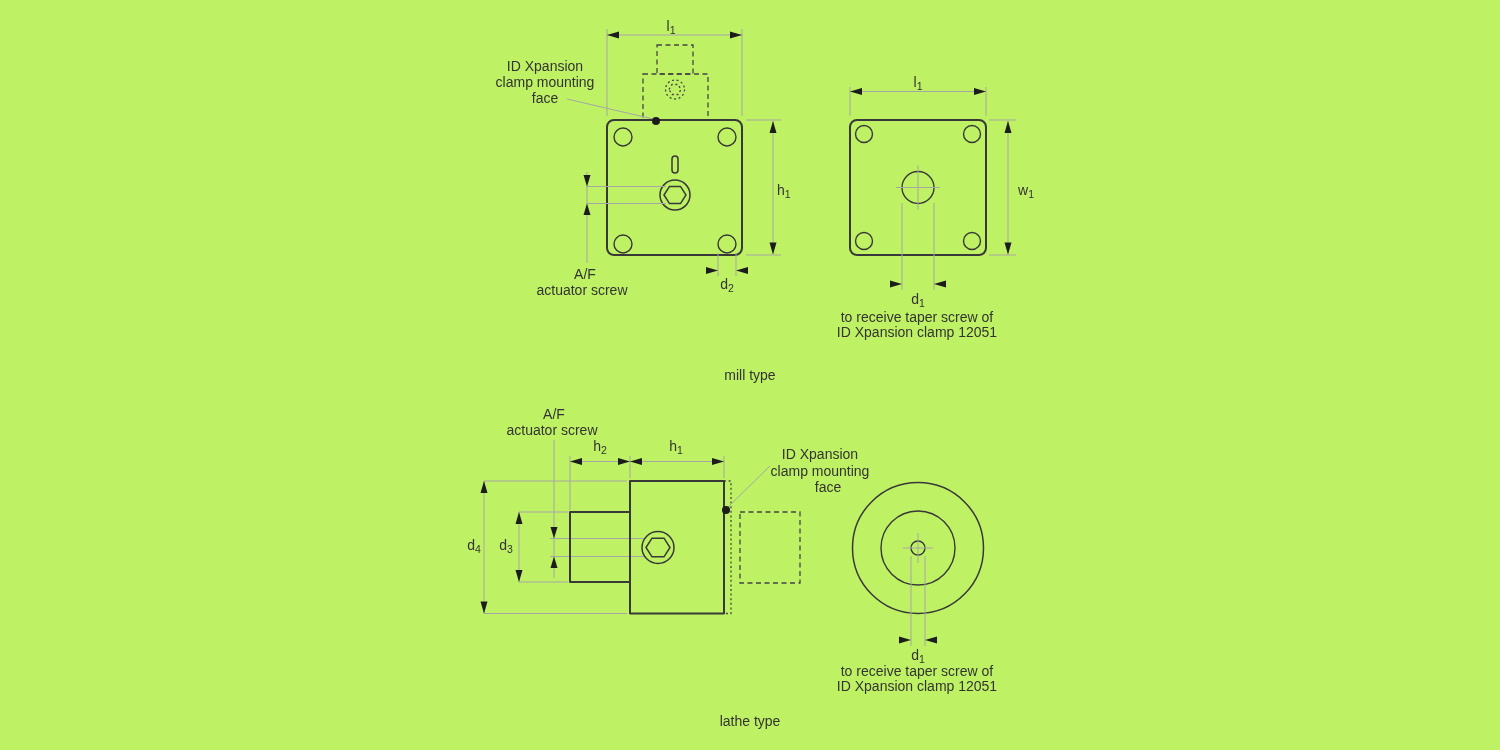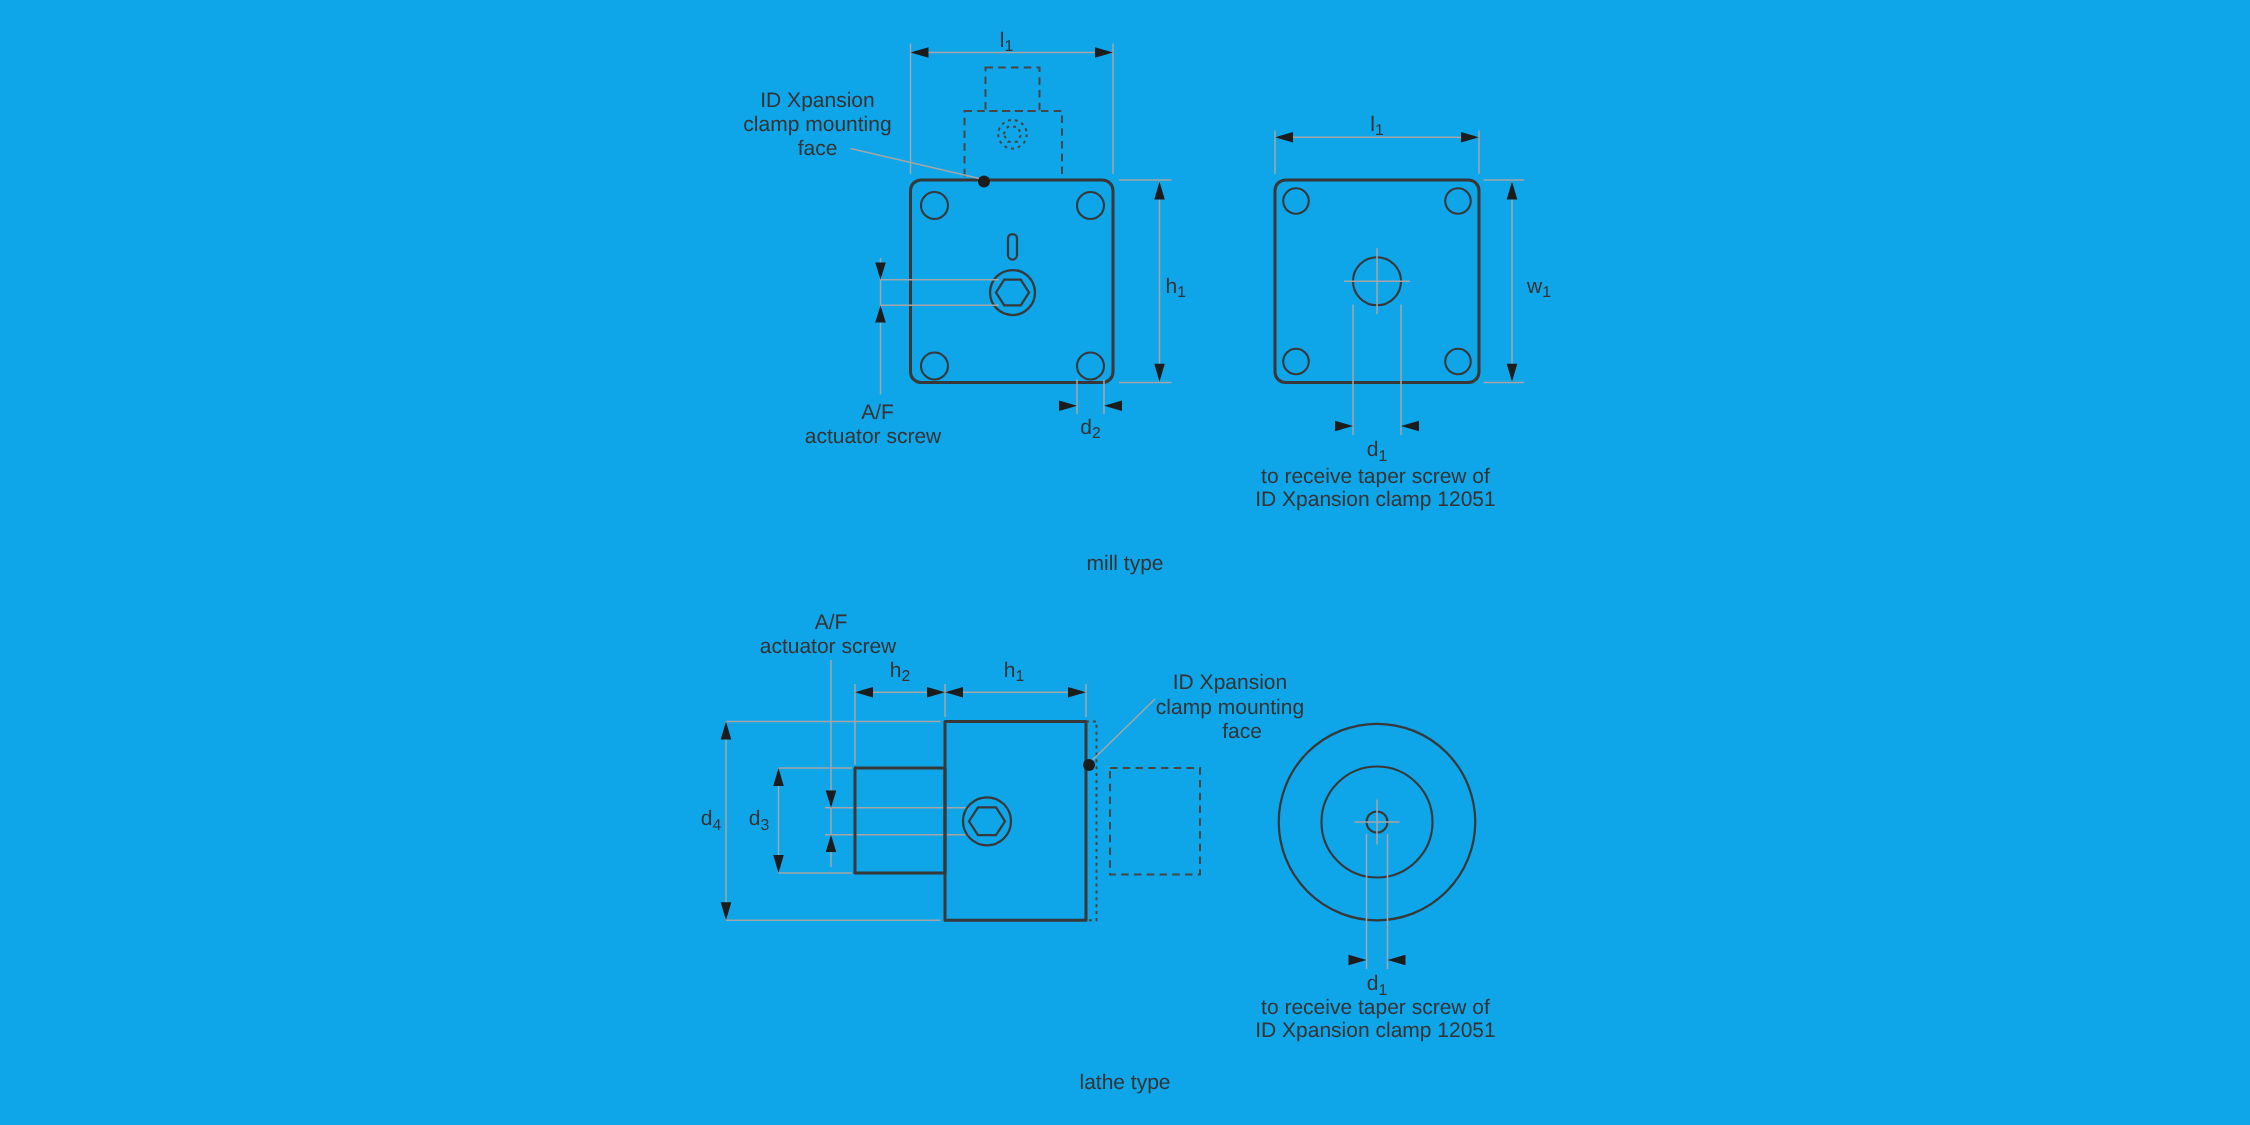--- a/index.html
+++ b/index.html
@@ -1,16 +1,16 @@
 <!DOCTYPE html>
 <html><head>
 <meta charset="utf-8">
 <style>
   html,body{margin:0;padding:0;background:#ffffff;}
-  .stage{width:1500px;height:750px;background:#0ea5e9;position:relative;font-family:"Liberation Sans",sans-serif;}
+  .stage{width:1500px;height:750px;background:#bef264;position:relative;font-family:"Liberation Sans",sans-serif;}
   svg text{fill:#333333;font-family:"Liberation Sans",sans-serif;font-size:14px;}
   svg .sub{font-size:10.5px;}
   .outline{fill:none;stroke:#383838;stroke-width:2;stroke-linejoin:round;}
   .med{fill:none;stroke:#383838;stroke-width:1.5;}
   .med14{fill:none;stroke:#383838;stroke-width:1.4;}
   .thin{fill:none;stroke:#a6a6a6;stroke-width:1;}
   .dash{fill:none;stroke:#464646;stroke-width:1.3;stroke-dasharray:5 3.5;}
   .dotline{fill:none;stroke:#464646;stroke-width:1.3;stroke-dasharray:2 2.6;}
   .arrow{fill:#1c1c1c;stroke:none;}
   .dotfill{fill:#1c1c1c;stroke:none;}

